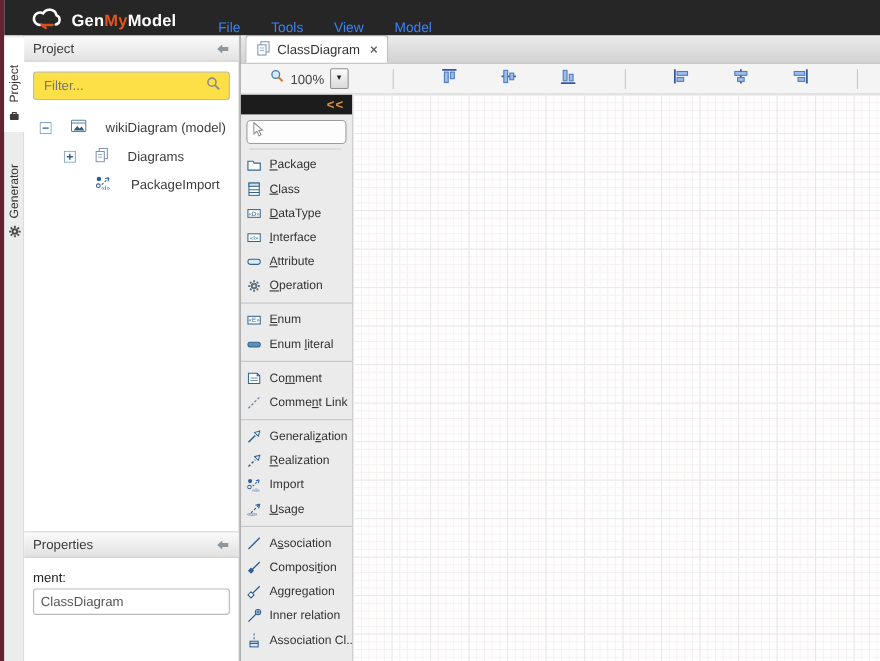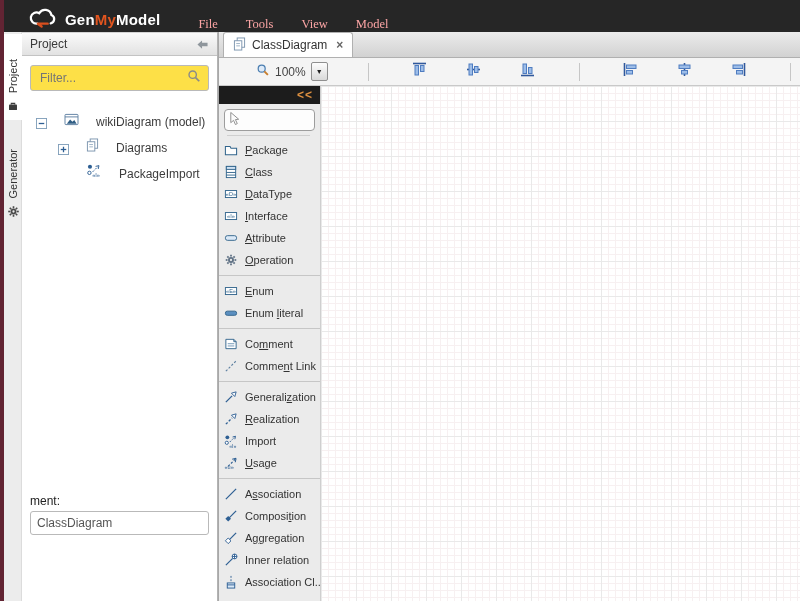--- a/index.html
+++ b/index.html
@@ -7,60 +7,60 @@
        font-family:"Liberation Sans",sans-serif;-webkit-font-smoothing:antialiased;}
   
   #maroon-strip{position:absolute;left:0;top:0;width:4px;height:601px;background:#622433;}
   
   #topbar{position:absolute;left:4px;top:0;width:796px;height:32px;background:#262626;
           display:flex;align-items:flex-end;z-index:9;}
   .logo{display:flex;align-items:center;gap:7px;margin-left:24px;}
   .brand{font-size:15px;font-weight:bold;color:#fff;letter-spacing:.2px;}
   .brand .accent{color:#e2551f;}
   #menubar{display:flex;gap:28px;margin-left:38px;}
-  .menu-item{color:#fca5a5;font-size:12.5px;cursor:default;font-family:Liberation Serif, serif;}
+  .menu-item{color:#3b82f6;font-size:12.5px;cursor:default;}
   
   #side-strip{position:absolute;left:4px;top:32px;width:18px;height:569px;background:#ececec;
               border-right:1px solid #dcdcdc;box-sizing:border-box;}
   .vtab{position:absolute;left:0;width:18px;display:flex;flex-direction:column;align-items:center;
         justify-content:flex-end;gap:5px;padding-bottom:4px;box-sizing:border-box;}
   .vtab .vlabel{writing-mode:vertical-rl;transform:rotate(180deg);font-size:11px;color:#333;}
   #vtab-project{top:2px;height:86px;background:#fff;}
   #vtab-generator{top:96px;height:98px;}
   
   .panel-header{height:24px;background:linear-gradient(#fafafa,#e2e2e2);
       border-top:1px solid #d4d4d4;border-bottom:1px solid #c3c3c3;display:flex;align-items:center;
       padding:0 8px;font-size:12px;color:#3a3a3a;box-sizing:border-box;}
   .panel-header .collapse{margin-left:auto;display:flex;align-items:center;}
   #project-panel{position:absolute;left:22px;top:32px;width:196px;height:451px;background:#fff;
       border-right:1px solid #b3b3b3;box-sizing:border-box;}
   #filter-box{margin:9px 8px 4px 8px;height:26px;border:1px solid #b9b9b9;border-radius:3px;
       display:flex;align-items:center;padding:0 7px;box-sizing:border-box;background:#fde047;}
   #filter-input{flex:1;border:none;outline:none;font-size:12px;color:#777;background:transparent;
       font-family:"Liberation Sans",sans-serif;min-width:0;}
   #tree{padding:8px 0 0 14px;}
-  .tree-row{display:flex;align-items:flex-end;gap:17px;height:26px;font-size:12px;color:#3c3c3c;}
+  .tree-row{display:flex;align-items:center;gap:17px;height:26px;font-size:12px;color:#3c3c3c;}
   .tree-spacer{width:11px;height:11px;flex:0 0 auto;}
   #properties-panel{position:absolute;left:22px;top:483px;width:196px;height:118px;background:#fff;
       border-right:1px solid #b3b3b3;box-sizing:border-box;}
   #properties-body{padding:11px 8px 0 8px;}
   #name-label{font-size:12px;color:#222;margin-bottom:3px;}
   #name-input{width:100%;height:24px;border:1px solid #b9b9b9;border-radius:3px;font-size:12px;
       color:#555;padding:0 6px;box-sizing:border-box;font-family:"Liberation Sans",sans-serif;outline:none;}
   
   #editor{position:absolute;left:218px;top:32px;width:582px;height:569px;border-left:1px solid #a8a8a8;
       box-sizing:border-box;display:flex;flex-direction:column;}
   #tabbar{height:25px;background:linear-gradient(#ebebeb,#d2d2d2);border-bottom:1px solid #b0b0b0;
       display:flex;align-items:flex-end;flex:0 0 auto;}
   #diagram-tab{height:25px;background:#fff;border:1px solid #b0b0b0;border-bottom:none;
       border-radius:3px 3px 0 0;margin-left:4px;display:flex;align-items:center;padding:0 9px;gap:6px;
       font-size:12px;color:#333;box-sizing:border-box;}
   #tab-close{font-size:12px;color:#666;font-weight:bold;margin-left:3px;cursor:default;}
   #toolbar{height:27px;background:#f4f4f4;border-bottom:1px solid #c9c9c9;display:flex;
-      align-items:center;padding-left:37px;flex:0 0 auto;gap:32px;}
+      align-items:center;padding-left:26px;flex:0 0 auto;gap:32px;}
   .tb-sep{width:1px;height:18px;background:#c6c6c6;margin:0 8px;flex:0 0 auto;}
   #zoom-control{display:flex;align-items:center;gap:5px;}
   #zoom-value{font-size:12px;color:#444;}
   #zoom-dropdown{width:15px;height:17px;border:1px solid #8f8f8f;border-radius:2px;
       background:linear-gradient(#fdfdfd,#d9d9d9);display:flex;flex-direction:column;align-items:center;
       justify-content:center;font-size:7px;color:#222;line-height:5px;}
   .tb-btn{width:22px;height:22px;display:flex;align-items:center;justify-content:center;flex:0 0 auto;}
   
   #content{flex:1;position:relative;overflow:hidden;}
   #palette{position:absolute;left:0;top:0;width:102px;height:100%;background:#ebebeb;
@@ -184,20 +184,28 @@
             <line x1="7" y1="9.5" x2="13" y2="3.5" stroke="#2e5f93" stroke-dasharray="2.2,1.6"></line>
             <path d="M13.8 2.8 l-3.6 .8 M13.8 2.8 l-.8 3.6" fill="none" stroke="#2e5f93"></path>
             <text x="6.5" y="15" font-size="6" fill="#2e5f93">«I»</text>
           </svg></span>
         <span>PackageImport</span>
       </div>
     </div>
 </div>
 
 <div id="properties-panel">
+  <div class="panel-header">
+    <span>Properties</span>
+    <span class="collapse" id="properties-collapse-slot">
+        <svg width="13" height="11" viewBox="0 0 14 12">
+          <path d="M6.5 1.5 L1.5 6 l5 4.5 V8 H12.5 V4 H6.5z" fill="#8f969c"></path>
+        </svg>
+      </span>
+  </div>
   <div id="properties-body">
     <div id="name-label">ment:</div>
     <input id="name-input" value="ClassDiagram" style="">
   </div>
 </div>
 
 <div id="editor">
   <div id="tabbar">
     <div id="diagram-tab">
       <span id="tab-icon-slot"><svg width="13" height="14" viewBox="0 0 14 15">

